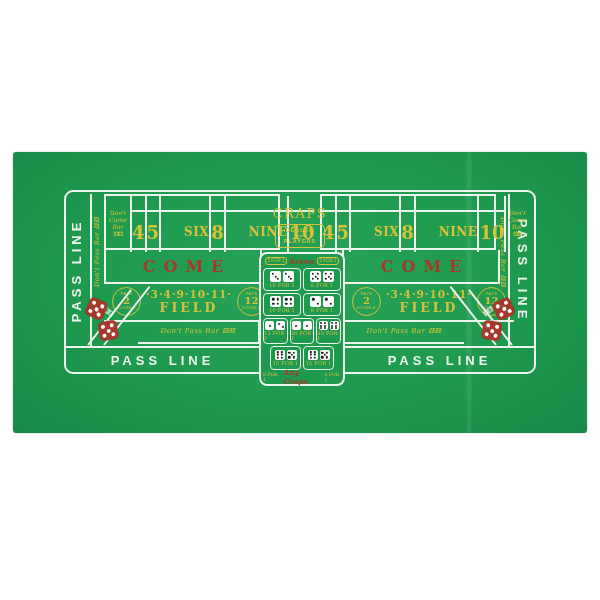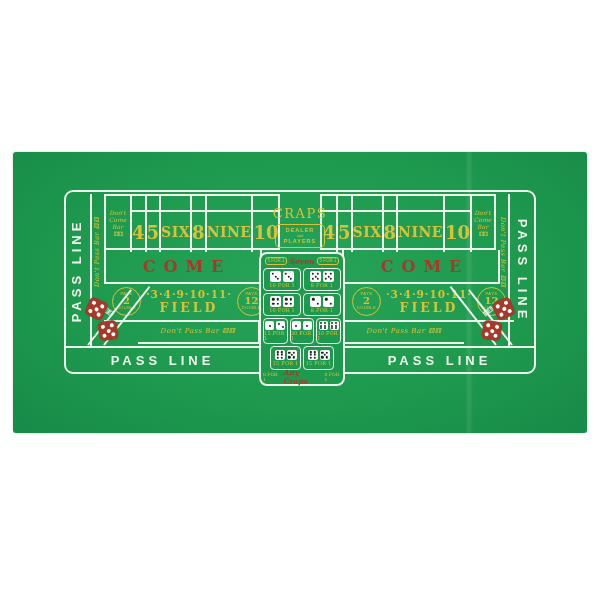--- a/index.html
+++ b/index.html
@@ -29,21 +29,21 @@
   .cell.no-bl{border-left:none;}
   .strip{border-bottom:2px solid var(--line);}
   .dc-cell{grid-row:1/3;display:flex;flex-direction:column;align-items:center;justify-content:center;
            color:var(--gold);font-family:"DejaVu Serif",serif;font-style:italic;
            font-size:6px;line-height:1.15;text-align:center;}
   .half.left  .dc-cell{grid-column:1;border-left:none;}
   .half.right .dc-cell{grid-column:7;}
   .dc-dice{font-style:normal;font-size:6px;letter-spacing:-1px;}
   .num-cell{display:flex;align-items:center;justify-content:center;color:var(--gold);
             font-family:"DejaVu Serif",serif;font-weight:bold;}
-  .num-big{font-size:18px;} .num-word{font-size:14px;letter-spacing:0.5px;}
+  .num-big{font-size:18px;} .num-word{font-size:12px;letter-spacing:0.5px;padding-left:23px;}
 
   .come-row{position:absolute;top:56px;left:0;width:154px;height:32px;border:2px solid var(--line);
             border-top:none;display:flex;align-items:center;justify-content:center;}
   .half.right .come-row{left:22px;}
   .come-txt{color:var(--red);font-family:"DejaVu Serif",serif;font-weight:bold;font-size:16px;letter-spacing:8px;text-indent:8px;}
 
   .field-row{position:absolute;top:88px;left:0;width:154px;height:38px;border:2px solid var(--line);
              border-top:none;display:flex;align-items:center;justify-content:space-between;padding:0 8px;}
   .half.left  .field-row{border-left:none;}
   .half.right .field-row{left:22px;border-right:none;}

